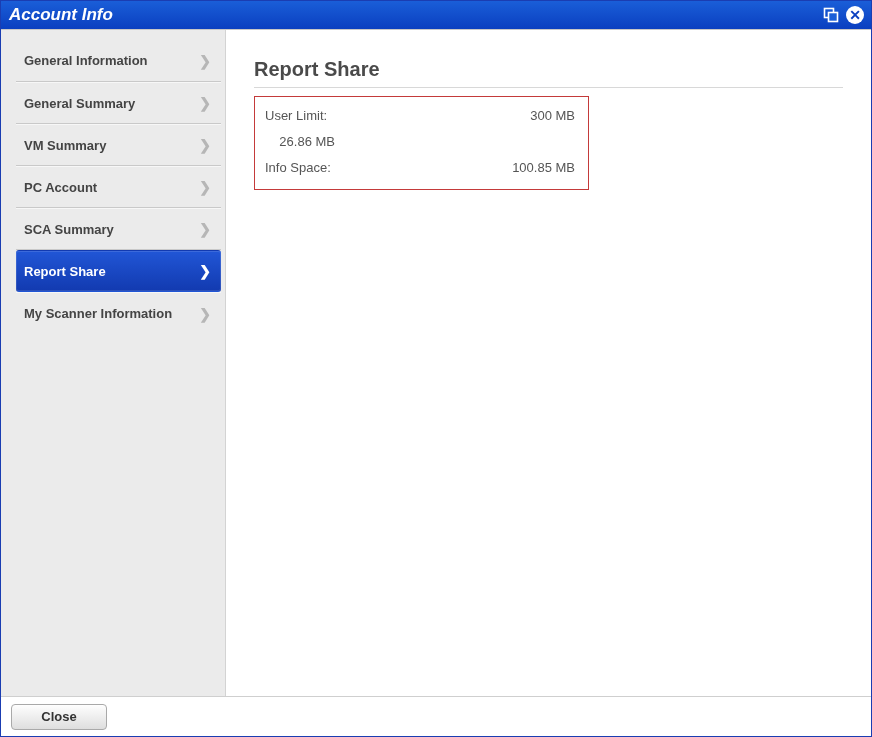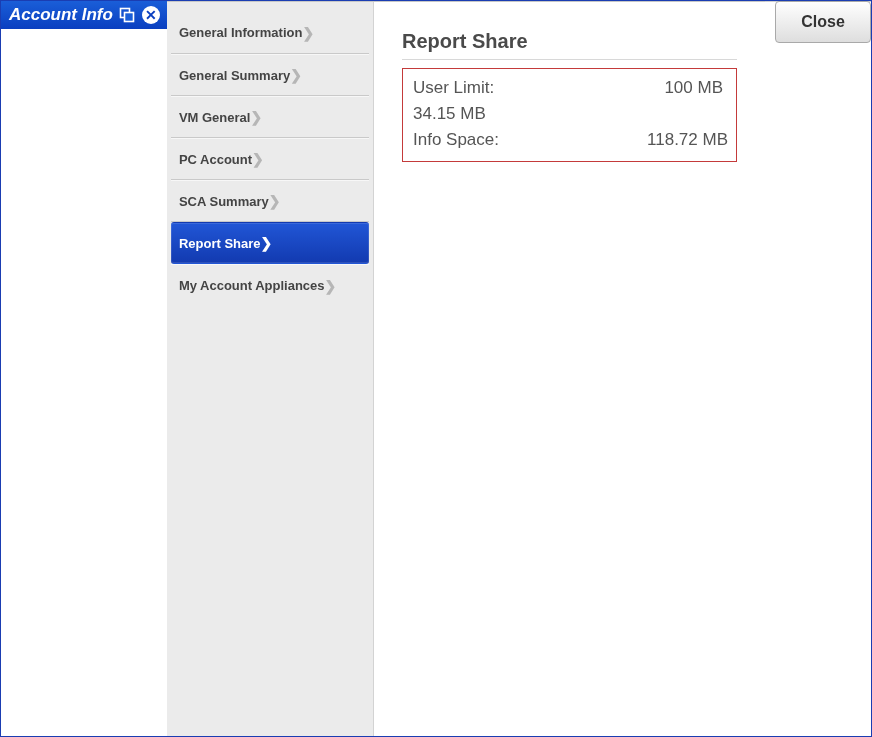--- a/index.html
+++ b/index.html
@@ -1,56 +1,56 @@
 <!DOCTYPE html>
 <html><head>
 <meta charset="utf-8">
 <style>
   * { box-sizing: border-box; }
   html, body { margin: 0; padding: 0; font-family: Arial, Helvetica, sans-serif; font-size: 12px; color: #333; }
-  .window { width: 872px; height: 737px; border: 1px solid #1a3db2; background: #fff; display: flex; position: relative; }
+  .window { width: 872px; height: 737px; border: 1px solid #1a3db2; background: #fff; display: flex; flex-direction: column; position: relative; }
   .titlebar { height: 28px; background: linear-gradient(to bottom, #1a5ed8, #0a3fc0); color: #fff; display: flex; align-items: center; padding: 0 6px 0 8px; }
   .titlebar .title { font-size: 17px; font-weight: bold; font-style: italic; flex: 1; }
   .titlebar .tb-icon { width: 20px; height: 20px; display: inline-flex; align-items: center; justify-content: center; margin-left: 4px; cursor: pointer; }
   .titlebar .tb-icon svg { display: block; }
   .close-circle { background: #fff; border-radius: 50%; width: 18px; height: 18px; display:flex; align-items:center; justify-content:center; }
   .close-circle span { color: #0a3fc0; font-weight: bold; font-size: 14px; line-height: 14px; }
 
   .body { flex: 1; display: flex; border-top: 1px solid #c7c7c7; overflow: hidden; }
   .sidebar { width: 225px; background: #ebebeb; border-right: 1px solid #d3d3d3; padding: 10px 4px 0 4px; }
   .sidebar .nav-item {
-    display: flex; align-items: center; 
+    display: flex; align-items: center; justify-content: space-between;
     padding: 0 10px 0 8px; height: 42px;
     border-top: 1px solid #f7f7f7; border-bottom: 1px solid #c9c9c9;
-    font-size: 13px; font-weight: bold; color: #444; cursor: pointer;
+    font-size: 13px; font-weight: bold; color: #444; cursor: pointer; margin-left: 11px;
   }
   .sidebar .nav-item:first-child { border-top: none; }
   .sidebar .nav-item:last-child { border-bottom: none; }
   .sidebar .nav-item .chevron { color: #b6b6b6; font-size: 14px; }
   .sidebar .nav-item.active {
     background: linear-gradient(to bottom, #2156d6, #123ab0);
     color: #fff; border-radius: 3px; border-top-color: transparent; border-bottom-color: transparent;
     box-shadow: inset 0 0 0 1px rgba(255,255,255,0.12);
   }
   .sidebar .nav-item.active .chevron { color: #fff; }
 
   .content { flex: 1; padding: 18px 28px 0 28px; }
   .content h1 { font-size: 20px; font-weight: bold; color: #4a4a4a; margin: 10px 0 6px 0; }
   .hr { border: none; border-top: 1px solid #d8d8d8; margin: 0 0 8px 0; }
   .info-box { border: 1px solid #c43a3a; padding: 6px 10px 8px 10px; width: 335px; }
-  .info-row { display: flex; line-height: 26px; font-size: 17px; color: #555; }
+  .info-row { display: flex; line-height: 26px; font-size: 13px; color: #555; }
   .info-row .label { width: 240px; }
   .info-row .value { min-width: 70px; text-align: right; white-space: nowrap; }
 
   .footer { height: 40px; border-top: 1px solid #cfcfcf; display: flex; align-items: center; padding-left: 10px; }
   .btn {
-    height: 42px; min-width: 96px; padding: 0 14px;
+    height: 26px; min-width: 96px; padding: 0 14px;
     border: 1px solid #a9a9a9; border-radius: 4px;
     background: linear-gradient(to bottom, #fefefe, #dedede);
-    font-size: 16px; font-weight: bold; color: #333; cursor: pointer;
+    font-size: 13px; font-weight: bold; color: #333; cursor: pointer;
     box-shadow: 0 1px 0 rgba(255,255,255,0.6) inset;
   }
 </style>
 </head>
 <body>
 
 <div class="window">
 
   <div class="titlebar">
     <span class="title">Account Info</span>
@@ -72,55 +72,55 @@
     <div class="sidebar">
       <div class="nav-item">
         <span>General Information</span>
         <span class="chevron">❯</span>
       </div>
       <div class="nav-item">
         <span>General Summary</span>
         <span class="chevron">❯</span>
       </div>
       <div class="nav-item">
-        <span>VM General</span>
+        <span>VM Summary</span>
         <span class="chevron">❯</span>
       </div>
       <div class="nav-item">
         <span>PC Account</span>
         <span class="chevron">❯</span>
       </div>
       <div class="nav-item">
         <span>SCA Summary</span>
         <span class="chevron">❯</span>
       </div>
       <div class="nav-item active">
         <span>Report Share</span>
         <span class="chevron">❯</span>
       </div>
       <div class="nav-item">
-        <span>My Account Appliances</span>
+        <span>My Scanner Information</span>
         <span class="chevron">❯</span>
       </div>
     </div>
 
     <div class="content">
       <h1>Report Share</h1>
       <hr class="hr">
       <div class="info-box">
         <div class="info-row">
           <span class="label">User Limit:</span>
-          <span class="value">100 MB</span>
+          <span class="value">300 MB</span>
         </div>
         <div class="info-row">
-          <span class="value">34.15 MB</span>
+          <span class="value">26.86 MB</span>
         </div>
         <div class="info-row">
           <span class="label">Info Space:</span>
-          <span class="value">118.72 MB</span>
+          <span class="value">100.85 MB</span>
         </div>
       </div>
     </div>
 
   </div>
 
   <div class="footer">
     <button class="btn">Close</button>
   </div>
 

